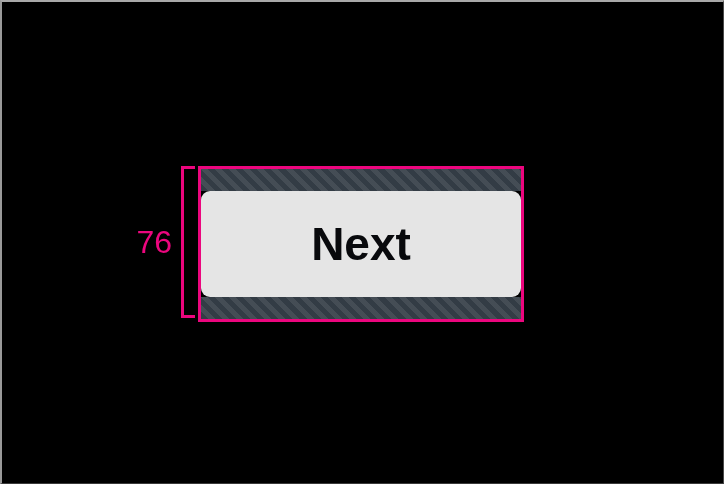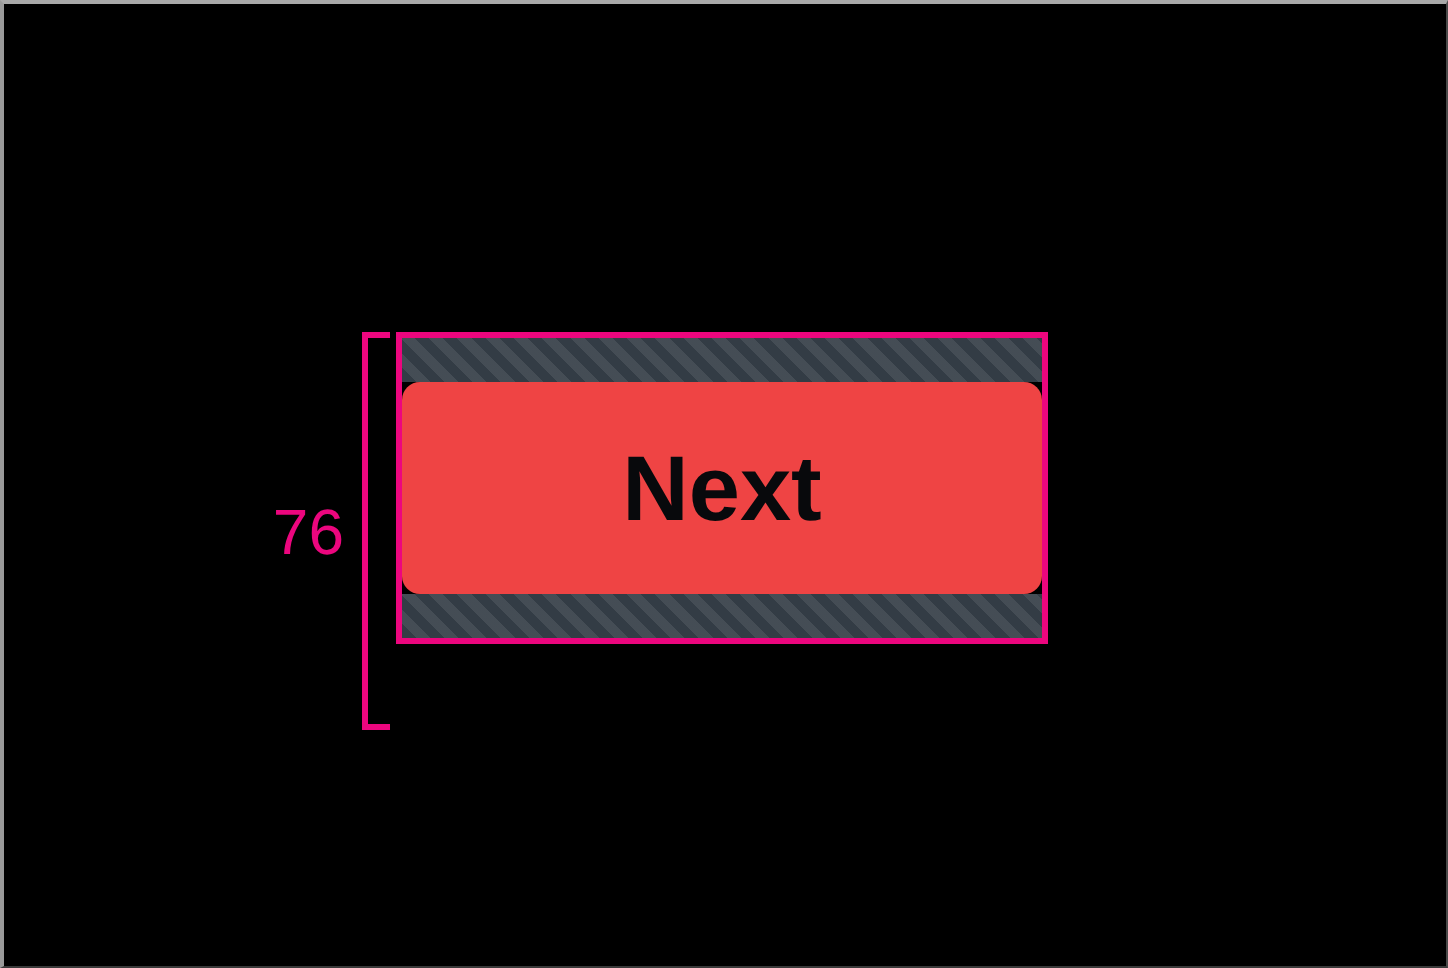--- a/index.html
+++ b/index.html
@@ -51,21 +51,21 @@
   }
   #hatch-top    { top: 0;    height: 22px; }
   #hatch-bottom { bottom: 0; height: 22px; }
 
   #button-face {
     position: absolute;
     left: 0;
     right: 0;
     top: 22px;
     bottom: 22px;
-    background: #ef4444;
+    background: #e5e5e5;
     border-radius: 9px;
     display: flex;
     align-items: center;
     justify-content: center;
   }
   #button-label {
     color: #08090c;
     font-size: 46px;
     font-weight: bold;
     letter-spacing: 0px;
@@ -110,21 +110,21 @@
     line-height: 1;
     font-family: "Liberation Sans", sans-serif;
   }
 
   
   #dim-height {
     position: absolute;
     left: 179px;
     top: 164px;
     width: 15px;
-    height: 199px;
+    height: 152px;
   }
   #dim-height .rule {
     position: absolute;
     left: 0;
     top: 0;
     bottom: 0;
     width: 3px;
     background: #ec067e;
   }
   #dim-height .cap {

